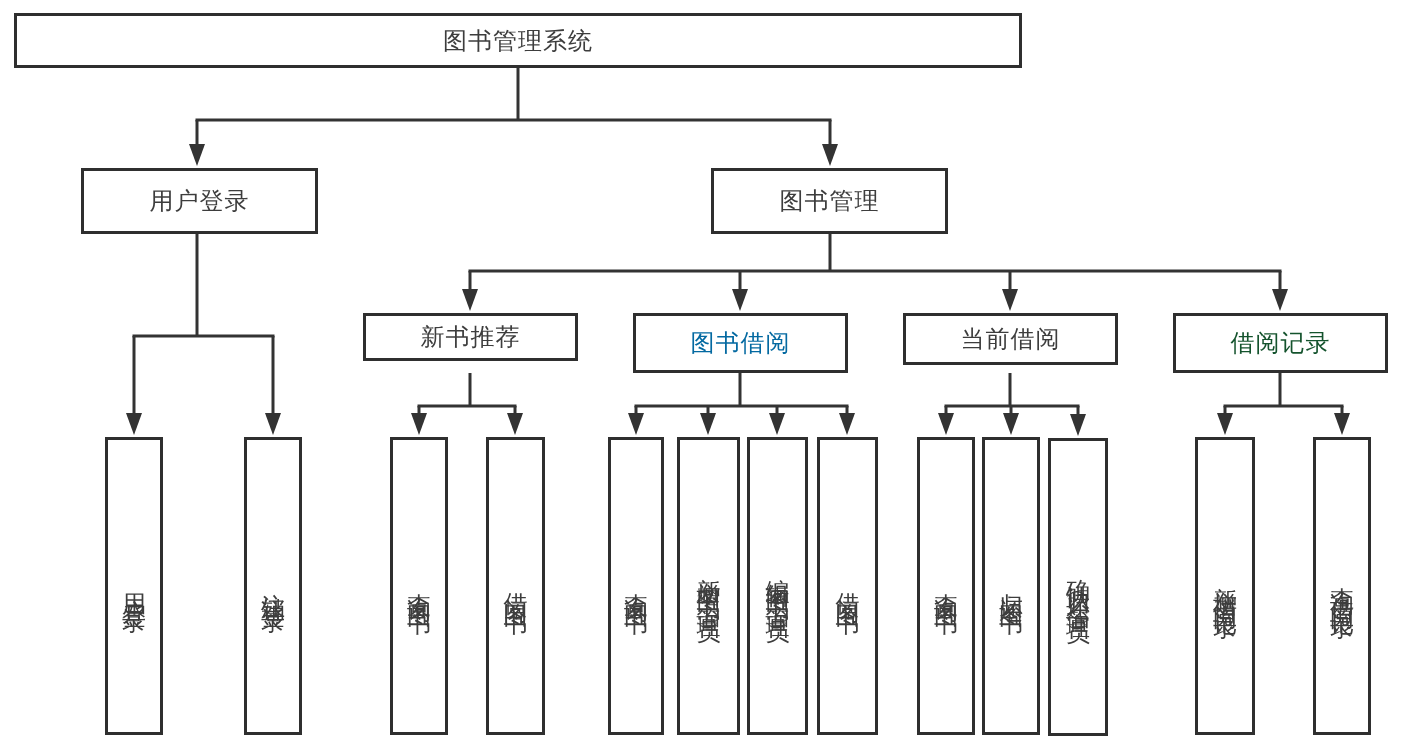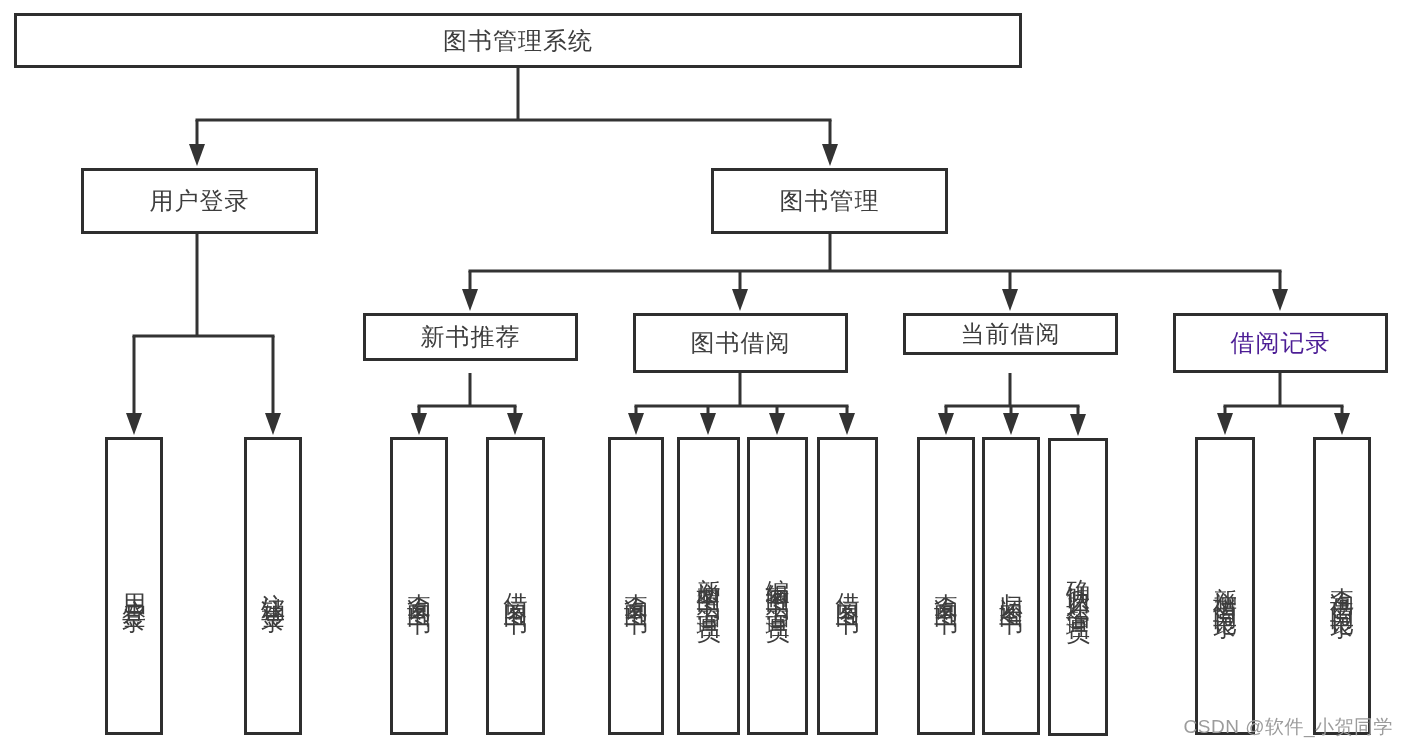--- a/index.html
+++ b/index.html
@@ -121,27 +121,27 @@
       </div>
       <div class="node horizontal" style="left: 81px; top: 168px; width: 237px; height: 66px; border-color: rgb(47, 47, 47); color: rgb(61, 61, 61);">
         <span class="label">用户登录</span>
       </div>
       <div class="node horizontal" style="left: 711px; top: 168px; width: 237px; height: 66px; border-color: rgb(47, 47, 47); color: rgb(61, 61, 61); justify-content: center;">
         <span class="label">图书管理</span>
       </div>
       <div class="node horizontal" style="left: 363px; top: 313px; width: 215px; height: 48px; border-color: rgb(47, 47, 47); color: rgb(61, 61, 61);">
         <span class="label">新书推荐</span>
       </div>
-      <div class="node horizontal" style="left: 633px; top: 313px; width: 215px; height: 60px; border-color: rgb(47, 47, 47); color: #404040;">
+      <div class="node horizontal" style="left: 633px; top: 313px; width: 215px; height: 60px; border-color: rgb(47, 47, 47); color: #0369a1;">
         <span class="label">图书借阅</span>
       </div>
-      <div class="node horizontal" style="left: 903px; top: 313px; width: 215px; height: 42px; border-color: rgb(47, 47, 47); color: rgb(61, 61, 61);">
+      <div class="node horizontal" style="left: 903px; top: 313px; width: 215px; height: 52px; border-color: rgb(47, 47, 47); color: rgb(61, 61, 61);">
         <span class="label">当前借阅</span>
       </div>
-      <div class="node horizontal" style="left: 1173px; top: 313px; width: 215px; height: 60px; border-color: rgb(47, 47, 47); color: #4c1d95;">
+      <div class="node horizontal" style="left: 1173px; top: 313px; width: 215px; height: 60px; border-color: rgb(47, 47, 47); color: #14532d;">
         <span class="label">借阅记录</span>
       </div>
       <div class="node vertical" style="left: 105px; top: 437px; width: 58px; height: 298px; border-color: rgb(47, 47, 47); color: rgb(61, 61, 61);">
         <span class="label">用户登录</span>
       </div>
       <div class="node vertical" style="left: 244px; top: 437px; width: 58px; height: 298px; border-color: rgb(47, 47, 47); color: rgb(61, 61, 61);">
         <span class="label">注销登录</span>
       </div>
       <div class="node vertical" style="left: 390px; top: 437px; width: 58px; height: 298px; border-color: rgb(47, 47, 47); color: rgb(61, 61, 61);">
         <span class="label">查询图书</span>
@@ -170,14 +170,13 @@
       <div class="node vertical" style="left: 1048px; top: 438px; width: 60px; height: 298px; border-color: rgb(47, 47, 47); color: rgb(61, 61, 61);">
         <span class="label">确认归还（管理员）</span>
       </div>
       <div class="node vertical" style="left: 1195px; top: 437px; width: 60px; height: 298px; border-color: rgb(47, 47, 47); color: rgb(61, 61, 61);">
         <span class="label">新增借阅记录</span>
       </div>
       <div class="node vertical" style="left: 1313px; top: 437px; width: 58px; height: 298px; border-color: rgb(47, 47, 47); color: rgb(61, 61, 61);">
         <span class="label">查询借阅记录</span>
       </div>
     </div>
-  <div class="watermark" style="color: rgb(156, 156, 156);">CSDN @软件_小贺同学</div>
 </div>
 
 </body></html>

